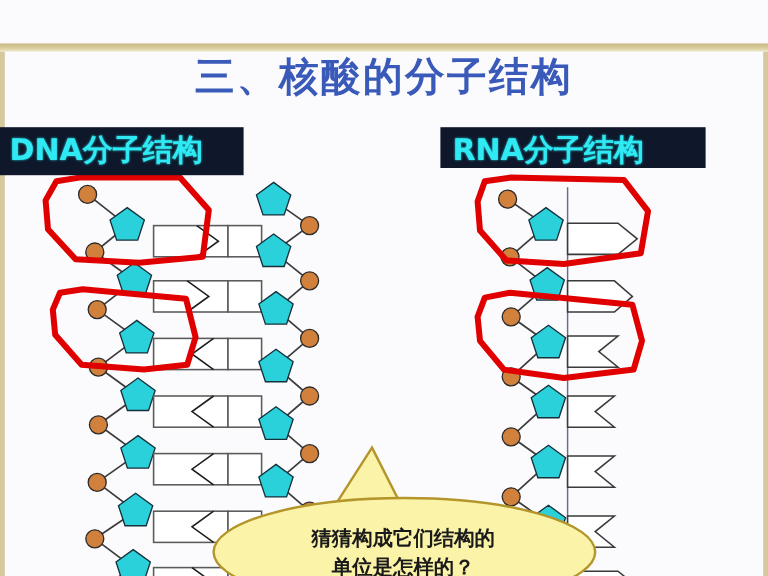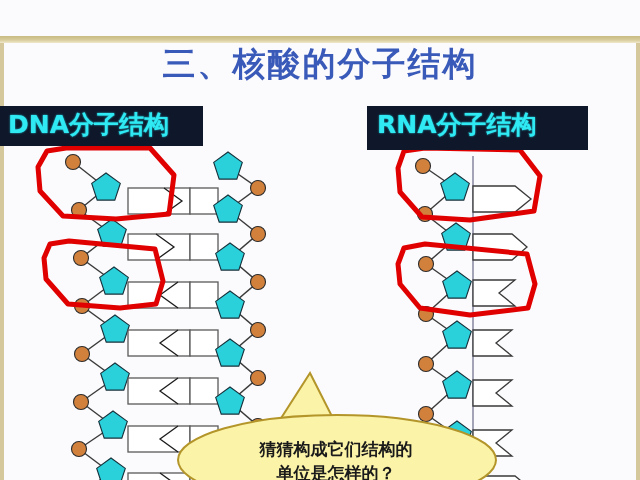--- a/index.html
+++ b/index.html
@@ -67,21 +67,21 @@
     text-shadow: 0 0 2px #21d7e6;
   }
   #label-dna {
     left: 0px; top: 70px;
     width: 203px; height: 40px;
     padding-left: 8px;
     box-sizing: border-box;
   }
   #label-rna {
     left: 367px; top: 70px;
-    width: 221px; height: 44px;
+    width: 221px; height: 34px;
     padding-left: 10px;
     box-sizing: border-box;
   }
 
   
   #diagram {
     position: absolute;
     left: 0; top: 0;
     width: 640px; height: 480px;
   }

